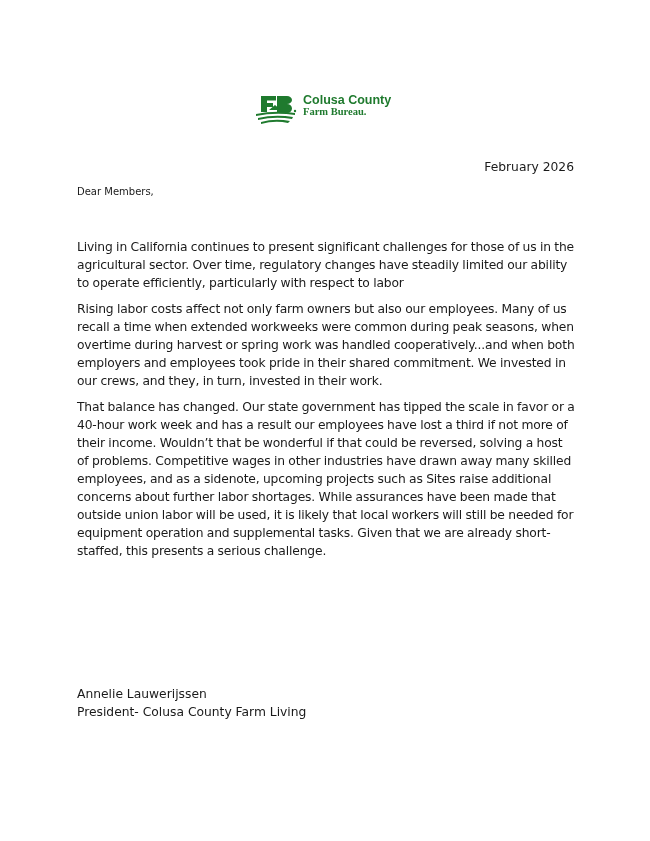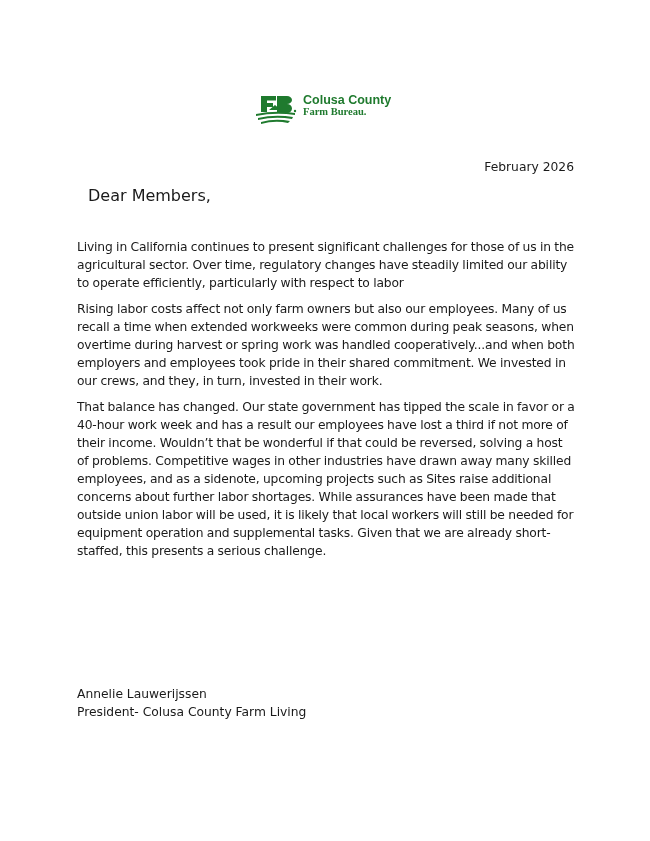--- a/index.html
+++ b/index.html
@@ -4,21 +4,21 @@
 <style>
   html, body { margin: 0; padding: 0; background: #ffffff; }
   body { width: 650px; height: 841px; position: relative; overflow: hidden;
          font-family: "DejaVu Sans", sans-serif; color: #1a1a1a; }
   .logo { position: absolute; left: 255px; top: 94px; display: flex; align-items: flex-start; }
   .logo svg { display: block; }
   .logo-text { margin-left: 4px; color: #1f7a2e; font-weight: bold; font-family: "Liberation Sans", sans-serif; line-height: 12px; }
   .logo-text .l1 { font-size: 12.5px; }
   .logo-text .l2 { font-size: 10.5px; font-family: Liberation Serif, serif; }
   .date { position: absolute; right: 76px; top: 160px; font-size: 12.3px; }
-  .salutation { position: absolute; left: 77px; top: 186px; font-size: 16px; margin-left: 11px; }
+  .salutation { position: absolute; left: 77px; top: 186px; font-size: 10px; }
   .body { position: absolute; left: 77px; top: 238px; width: 500px; font-size: 12.3px; line-height: 18px; }
   .body p { margin: 0 0 8px 0; letter-spacing: -0.15px; word-spacing: -0.3px; }
   .closing { position: absolute; left: 77px; top: 685px; font-size: 12.3px; line-height: 18px; }
   .closing div { margin: 0; }
 </style>
 </head>
 <body>
 
 <div class="logo">
   <svg width="44" height="32" viewBox="0 0 44 32">

